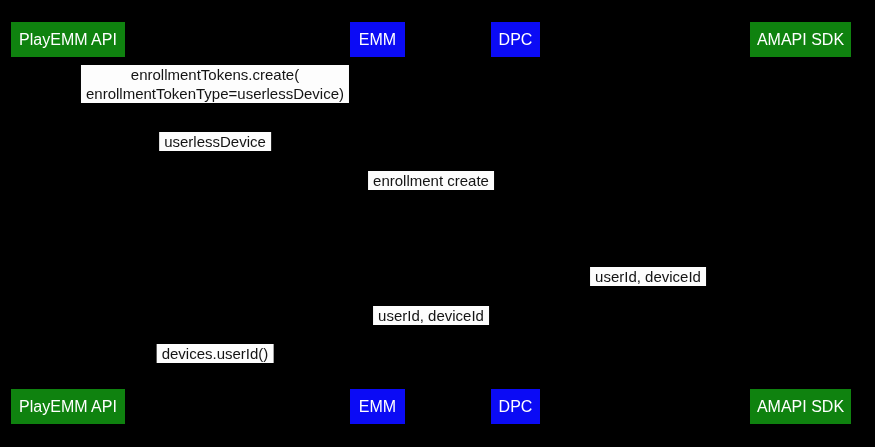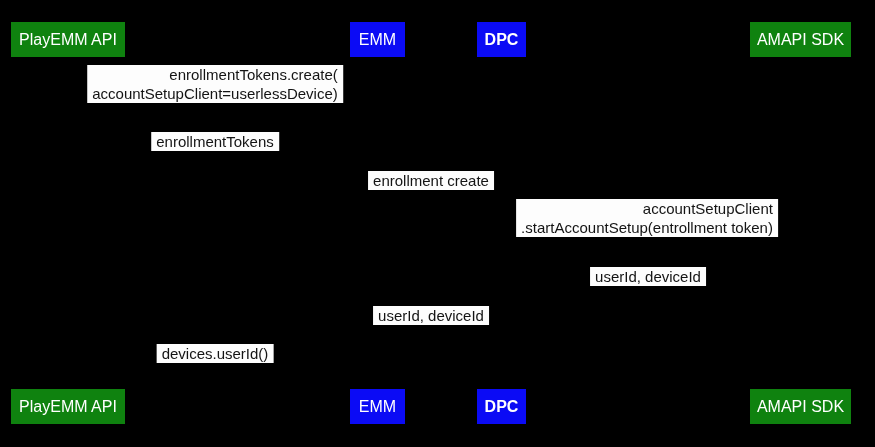--- a/index.html
+++ b/index.html
@@ -28,21 +28,21 @@
     font-size: 16px;
     box-sizing: border-box;
     white-space: nowrap;
   }
   .actor.green { background: var(--green, #0f820f); }
   .actor.blue  { background: var(--blue, #0b0bf5); }
   .row-top    { top: 22px; }
   .row-bottom { top: 389px; }
   .p0 { left: 11px;  width: 114px; }
   .p1 { left: 338px; width: 55px; margin-left: 12px;  }
-  .p2 { left: 477px; width: 49px; font-weight: bold;  }
+  .p2 { left: 491px; width: 49px;  }
   .p3 { left: 750px; width: 101px; }
   
   .lifeline {
     position: absolute;
     top: 57px;
     height: 332px;
     width: 1px;
     background: var(--line, #000);
   }
   .ll0 { left: 68px; }
@@ -66,21 +66,21 @@
     position: absolute;
     transform: translateX(-50%);
     background: var(--label_bg, #fdfdfd);
     color: var(--label_text, #141414);
     font-size: 15px;
     line-height: 19px;
     text-align: center;
     padding: 0 5px;
     white-space: nowrap;
   }
-  .msg span { display: block; text-align: right; }
+  .msg span { display: block; }
   .m1 { left: 215px; top: 65px;  }
   .m2 { left: 215px; top: 132px; }
   .m3 { left: 431px; top: 171px; }
   .m4 { left: 647px; top: 199px; }
   .m5 { left: 648px; top: 267px; }
   .m6 { left: 431px; top: 306px; }
   .m7 { left: 215px; top: 344px; }
 </style>
 </head>
 <body>
@@ -100,31 +100,27 @@
   <div class="arrow a1"></div>
   <div class="arrow a2"></div>
   <div class="arrow a3"></div>
   <div class="arrow a4"></div>
   <div class="arrow a5"></div>
   <div class="arrow a6"></div>
   <div class="arrow a7"></div>
 
   <div class="msg m1">
     <span>enrollmentTokens.create(</span>
-    <span>accountSetupClient=userlessDevice)</span>
+    <span>enrollmentTokenType=userlessDevice)</span>
   </div>
   <div class="msg m2">
-    <span>enrollmentTokens</span>
+    <span>userlessDevice</span>
   </div>
   <div class="msg m3">
     <span>enrollment create</span>
-  </div>
-  <div class="msg m4">
-    <span>accountSetupClient</span>
-    <span>.startAccountSetup(entrollment token)</span>
   </div>
   <div class="msg m5">
     <span>userId, deviceId</span>
   </div>
   <div class="msg m6">
     <span>userId, deviceId</span>
   </div>
   <div class="msg m7">
     <span>devices.userId()</span>
   </div>

